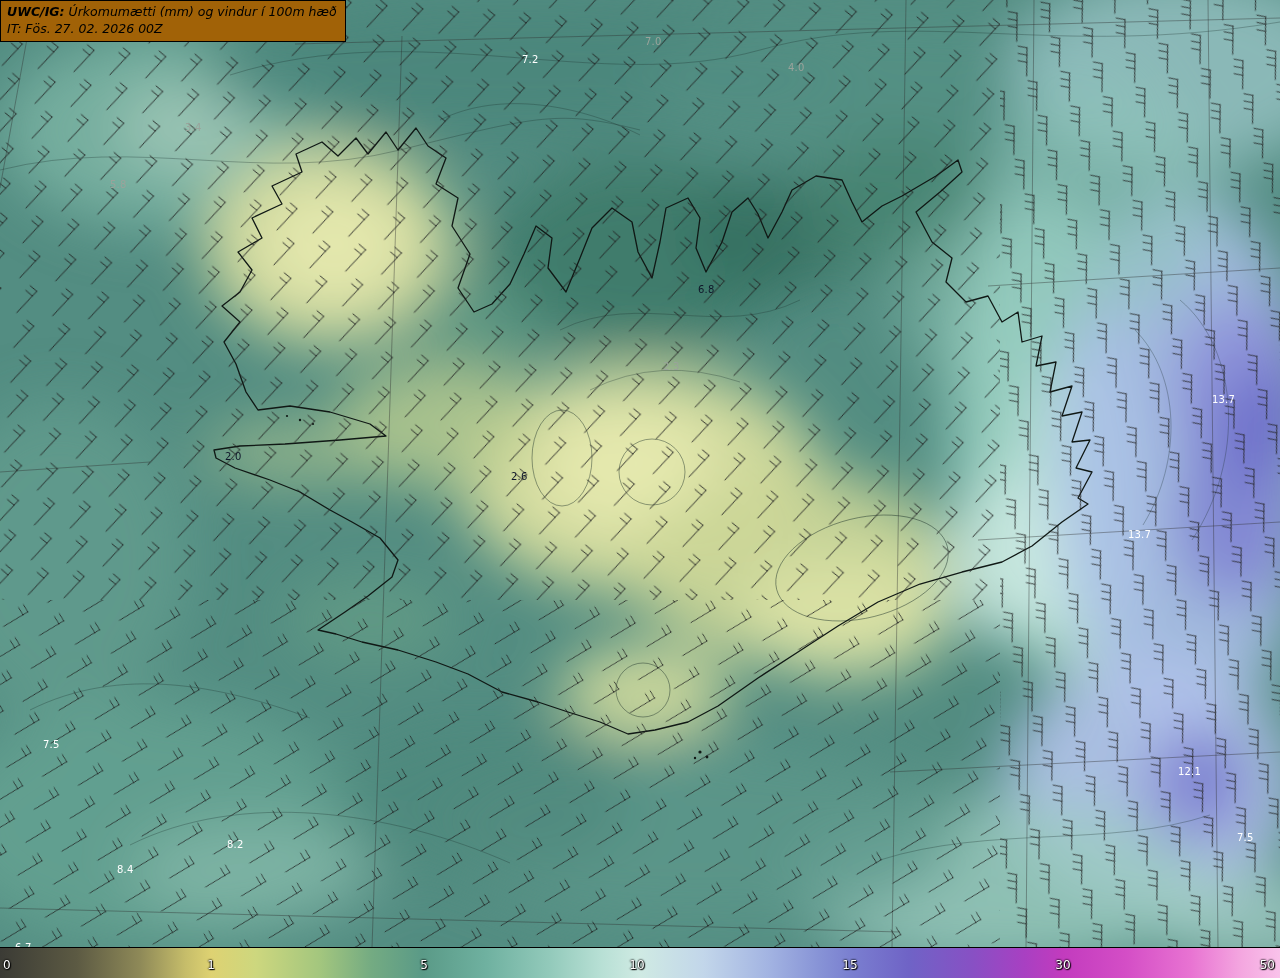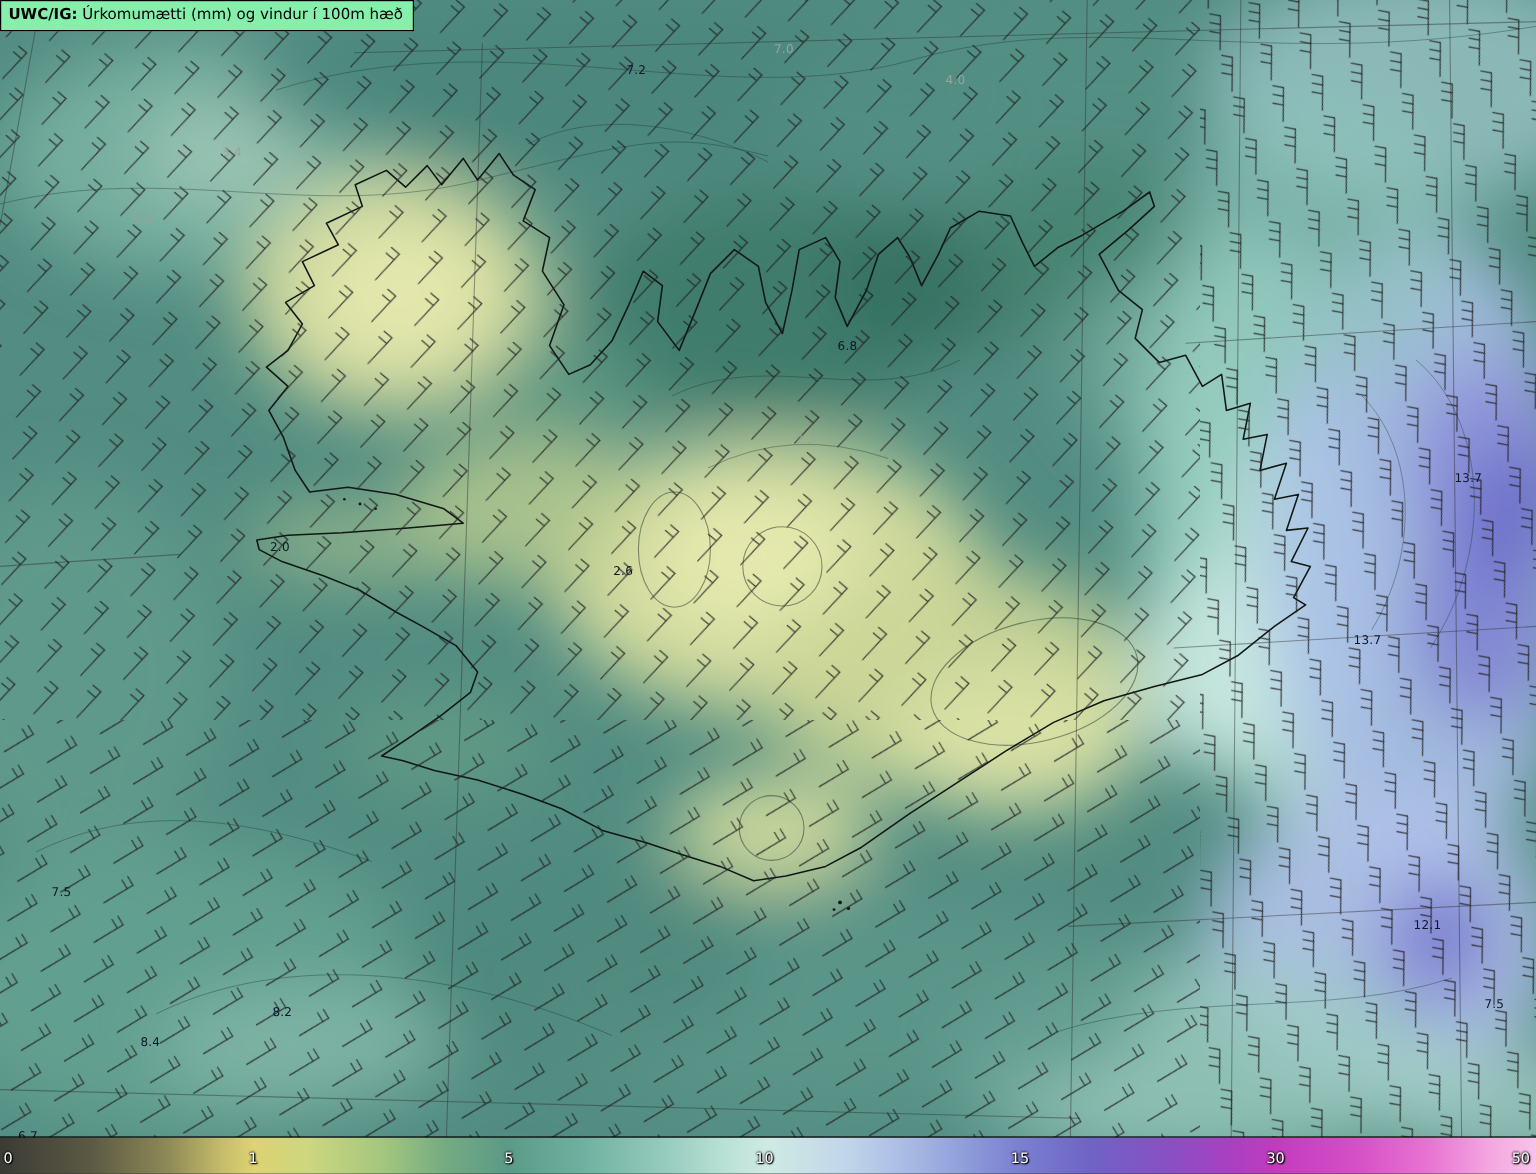--- a/index.html
+++ b/index.html
@@ -1,25 +1,25 @@
 <!DOCTYPE html>
 <html><head>
 <meta charset="utf-8">
 <style>
   html,body{margin:0;padding:0;background:#000;}
   body{font-family:"DejaVu Sans",sans-serif;}
   .stage{position:relative;width:1280px;height:978px;overflow:hidden;background:#538d82;}
   .map-svg{position:absolute;left:0;top:0;}
   
-  .titlebox{position:absolute;left:0;top:0;background:#86efac;border:1px solid #000;
-    padding:3px 8px 4px 6px;font-size:12.5px;line-height:1.32;color:#000;z-index:6;white-space:nowrap;}
+  .titlebox{position:absolute;left:0;top:0;background:#a16207;border:1px solid #000;
+    padding:3px 8px 4px 6px;font-size:12.5px;line-height:1.32;color:#000;z-index:6;white-space:nowrap;font-style:italic;}
   .titlebox .b{font-weight:bold;}
   
   .mlabel{position:absolute;font-size:10px;z-index:4;letter-spacing:.2px;}
-  .mlabel.lt{color:#0f172a;}
+  .mlabel.lt{color:#ffffff;}
   .mlabel.md{color:#9aa39b;}
   .mlabel.dk{color:#0f172a;}
   
   .colorbar{position:absolute;left:0;bottom:0;width:1280px;height:30px;border-top:1px solid #000;z-index:5;
     background:linear-gradient(90deg,
       #3b3b35 0%, #5c5a43 6%, #8f8a58 11%, #c6bd6a 14.5%, #ded272 16.5%,
       #cdd77e 20%, #a3c67e 25%, #74ab82 29%, #5a9a87 33%,
       #6fb1a0 38%, #93cabb 43%, #b8e0d5 47%, #cfeae3 50%,
       #c2d6ea 55%, #a3b4e2 60%, #8793d6 64%, #7a7fd0 66.5%,
       #6f63c6 71%, #8850c4 76%, #a840c2 80%, #c23bbe 83%,
@@ -193,20 +193,21 @@
   <span class="mlabel lt" style="left:1237px;top:832px">7.5</span>
   <span class="mlabel lt" style="left:227px;top:839px">8.2</span>
   <span class="mlabel lt" style="left:117px;top:864px">8.4</span>
   <span class="mlabel lt" style="left:15px;top:942px">6.7</span>
 
   <div class="titlebox">
     <div>
       <span class="b">UWC/IG:</span>
       <span>Úrkomumætti (mm) og vindur í 100m hæð</span>
     </div>
+    <div>IT: Fös. 27. 02. 2026 00Z</div>
   </div>
 
   <div class="colorbar">
     <span class="cbtick first">0</span>
     <span class="cbtick" style="left:211px">1</span>
     <span class="cbtick" style="left:424px">5</span>
     <span class="cbtick" style="left:637px">10</span>
     <span class="cbtick" style="left:850px">15</span>
     <span class="cbtick" style="left:1063px">30</span>
     <span class="cbtick last">50</span>

